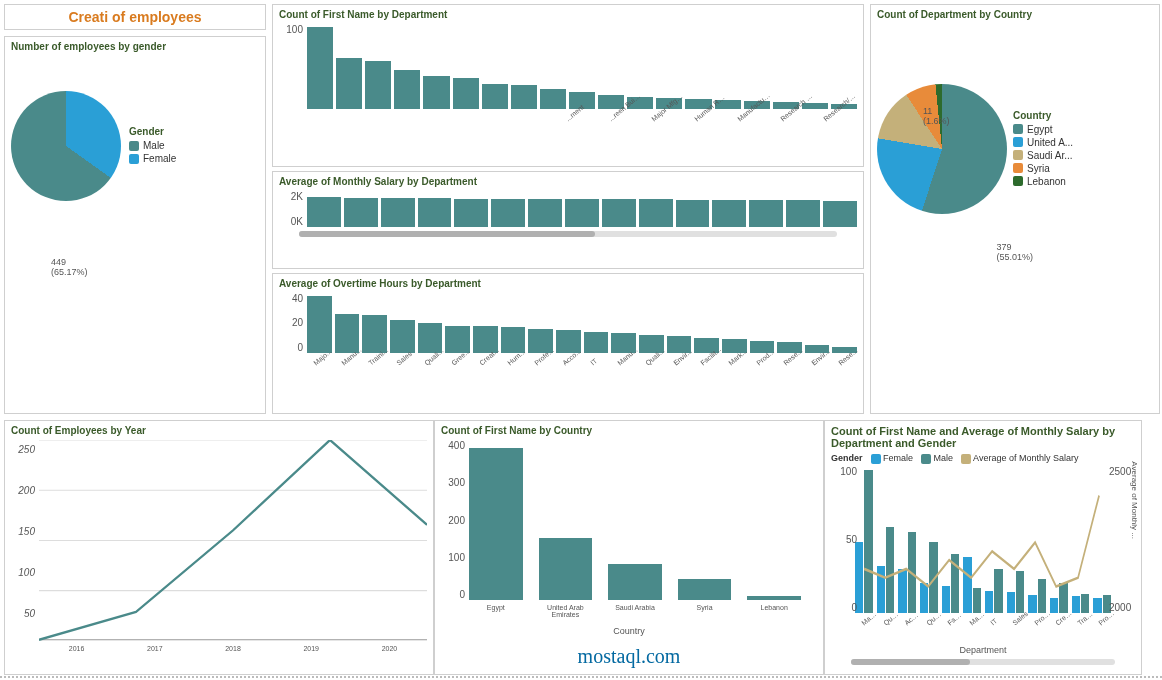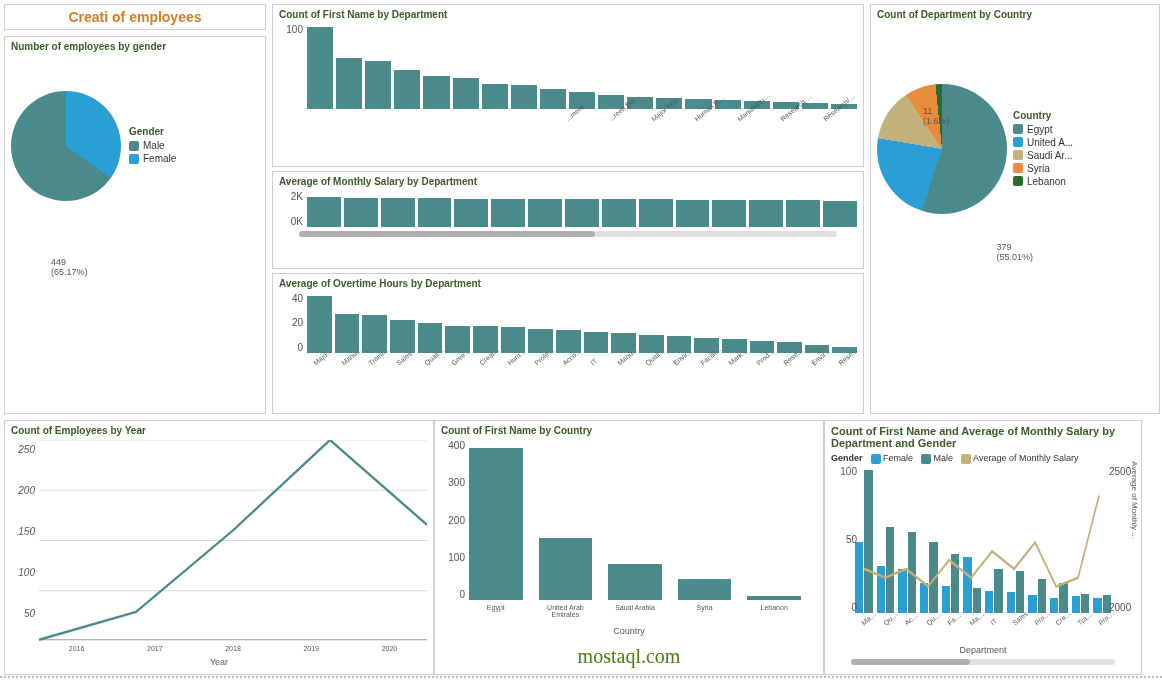--- a/index.html
+++ b/index.html
@@ -58,21 +58,21 @@
   .linechart svg { width: 100%; height: 100%; }
 
   
   .combo-legend { display: flex; gap: 8px; font-size: 9px; margin-bottom: 2px; }
   .combo-bars { display: flex; align-items: flex-end; gap: 4px; height: 60%; padding: 0 24px; position: relative; }
   .combo-bars .pair { flex: 1; display: flex; gap: 1px; align-items: flex-end; height: 100%; }
   .combo-bars .pair div { flex: 1; }
   .scrollbar-fake { height: 6px; background: #e0e0e0; margin: 4px 20px 0; border-radius: 3px; position: relative; }
   .scrollbar-thumb { position: absolute; left: 0; width: 45%; height: 100%; background: #b0b0b0; border-radius: 3px; }
 
-  .watermark { position: absolute; left: 50%; bottom: 6px; transform: translateX(-50%); font-size: 20px; color: #4d7c0f; font-family: Georgia, serif; pointer-events: none; }
+  .watermark { position: absolute; left: 50%; bottom: 6px; transform: translateX(-50%); font-size: 20px; color: #0369a1; font-family: Georgia, serif; pointer-events: none; }
   .dotted-line { border-top: 2px dotted #bbb; position: fixed; bottom: 2px; left: 0; right: 0; }
 </style>
 </head>
 <body>
 
 <div class="dashboard">
 
   <div class="leftcol">
     <div class="kpi">
       <div class="kpi-label">Creati of employees</div>
@@ -291,21 +291,20 @@
           <polyline points="0,179 100,154 200,81 300,0 400,76" fill="none" stroke="#4a8a8a" stroke-width="2.2"></polyline>
         </svg>
       </div>
       <div class="xlabels flat" style="padding-left:28px;height:14px">
         <span>2016</span>
           <span>2017</span>
           <span>2018</span>
           <span>2019</span>
           <span>2020</span>
       </div>
-      <div style="text-align:center;font-size:9px;color:#555">Year</div>
     </div>
 
     <div class="panel">
       <div class="panel-title">Count of First Name by Country</div>
       <div class="bars" id="bars-country" style="height:160px;gap:16px;padding-right:16px">
 
         <div class="yticks">
             <span>400</span>
             <span>300</span>
             <span>200</span>

